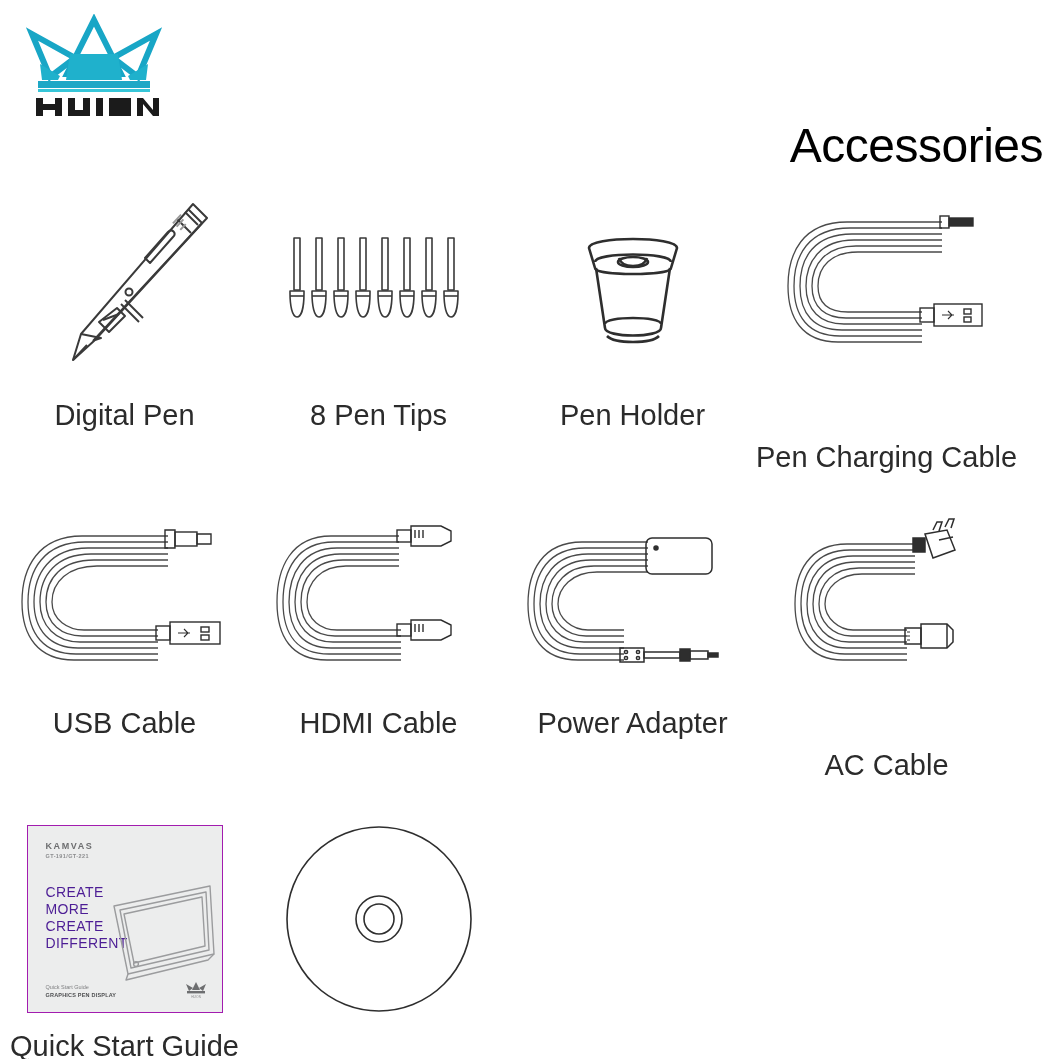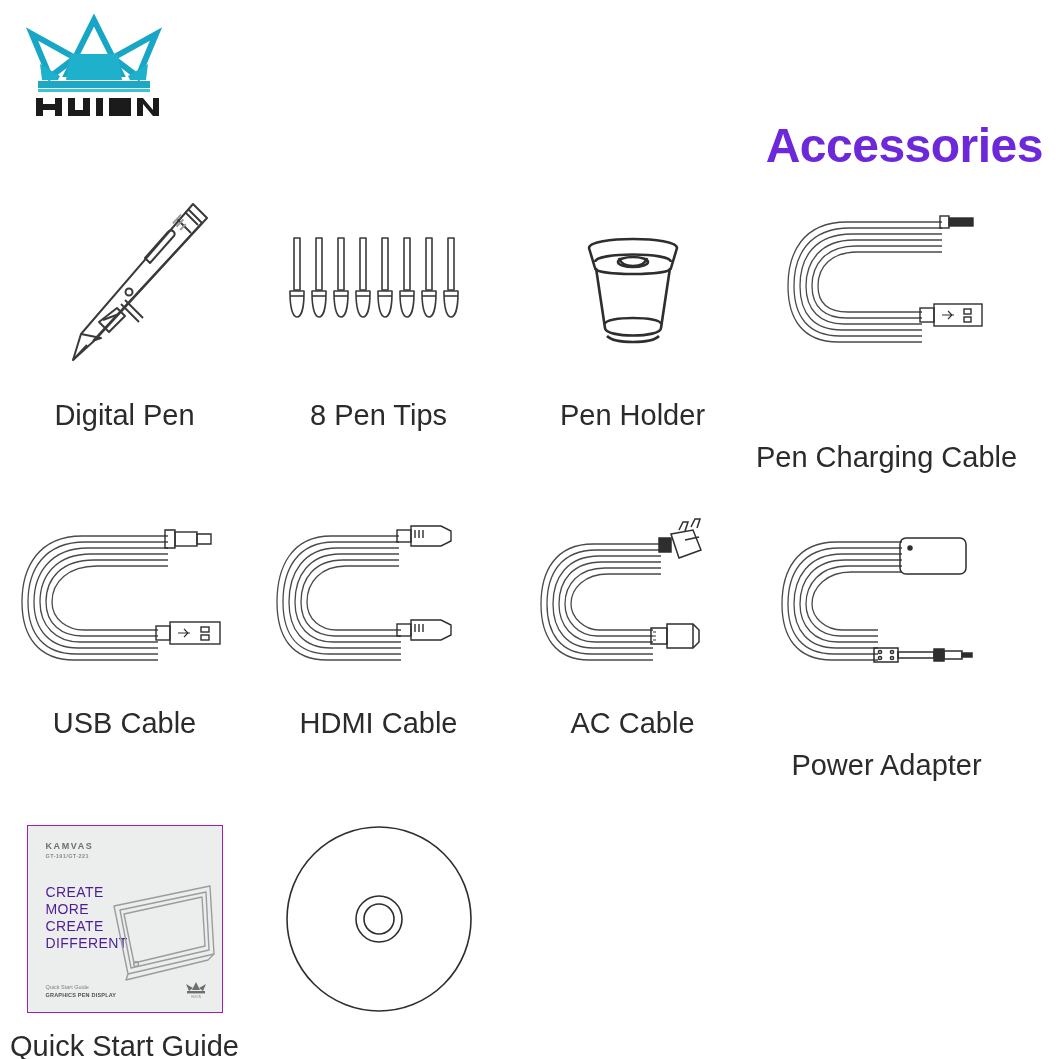--- a/index.html
+++ b/index.html
@@ -9,22 +9,22 @@
     font-family:"Liberation Sans", sans-serif;
     overflow:hidden;
     position:relative;
   }
   
   .header{position:absolute;top:0;left:0;width:1059px;height:180px;}
   .logo{position:absolute;left:18px;top:14px;width:152px;height:102px;}
   .logo svg{display:block;}
   .page-title{
     position:absolute;right:16px;top:118px;
-    font-size:48px;font-weight:bold;letter-spacing:-0.5px;
-    color:#6d28d9;
+    font-size:48px;font-weight:normal;letter-spacing:-0.5px;
+    color:#000000;
     font-family:"Liberation Sans", sans-serif;
   }
   
   .grid{position:absolute;top:180px;left:0;width:1059px;}
   .row{display:flex;width:1059px;}
   .cell{width:249px;margin-right:5px;display:flex;flex-direction:column;align-items:center;}
   .cell:last-child{margin-right:0;gap:42px;}
   .art{height:215px;width:249px;display:flex;align-items:center;justify-content:center;}
   .art svg{display:block;overflow:visible;}
   .caption{
@@ -269,51 +269,20 @@
             <path d="M142 102 h30 l10 5 v10 l-10 5 h-30 z"></path>
             <path d="M146 106 v8 M150 106 v8 M154 106 v8"></path>
           </g>
         </svg>
       </div>
       <div class="caption">HDMI Cable</div>
     </div>
 
     <div class="cell">
       <div class="art">
-        <svg viewBox="0 0 200 170" width="200" height="170">
-          <g fill="none" stroke="#4a4a4a" stroke-width="1.3">
-            <path d="M128 26 L60 26 C22 26 8 54 8 86 C8 118 22 142 56 142 L120 142"></path>
-            <path d="M128 32 L63 32 C28 32 14 56 14 86 C14 116 28 136 58 136 L120 136"></path>
-            <path d="M128 38 L66 38 C34 38 20 60 20 86 C20 112 34 130 60 130 L120 130"></path>
-            <path d="M128 44 L69 44 C40 44 26 62 26 86 C26 108 40 124 62 124 L120 124"></path>
-            <path d="M128 50 L72 50 C46 50 32 66 32 86 C32 104 46 118 64 118 L120 118"></path>
-            <path d="M128 56 L75 56 C52 56 38 70 38 86 C38 100 52 112 66 112 L120 112"></path>
-          </g>
-
-          <g stroke="#2e2e2e" stroke-width="1.5" fill="none">
-            <path d="M126 20 h12 v14 h-12 z" fill="#2e2e2e"></path>
-            <path d="M138 16 l22 -4 l8 20 l-22 8 z"></path>
-            <path d="M146 12 l4 -8 h5 l-3 9"></path>
-            <path d="M158 9 l4 -8 h5 l-3 9"></path>
-            <path d="M152 22 l14 -3"></path>
-          </g>
-
-          <g stroke="#2e2e2e" stroke-width="1.5" fill="none">
-            <rect x="118" y="110" width="16" height="16"></rect>
-            <path d="M120 114 h3 M120 118 h3 M120 122 h3" stroke-width="1"></path>
-            <path d="M134 106 h26 l6 6 v12 l-6 6 h-26 z"></path>
-            <path d="M160 106 v24"></path>
-          </g>
-        </svg>
-      </div>
-      <div class="caption">AC Cable</div>
-    </div>
-
-    <div class="cell">
-      <div class="art">
         <svg viewBox="0 0 225 170" width="225" height="170">
           <g fill="none" stroke="#4a4a4a" stroke-width="1.3">
             <path d="M128 24 L62 24 C22 24 8 54 8 86 C8 118 22 142 58 142 L104 142"></path>
             <path d="M128 30 L65 30 C28 30 14 56 14 86 C14 116 28 136 60 136 L104 136"></path>
             <path d="M128 36 L68 36 C34 36 20 60 20 86 C20 112 34 130 62 130 L104 130"></path>
             <path d="M128 42 L71 42 C40 42 26 62 26 86 C26 108 40 124 64 124 L104 124"></path>
             <path d="M128 48 L74 48 C46 48 32 66 32 86 C32 104 46 118 66 118 L104 118"></path>
             <path d="M128 54 L77 54 C52 54 38 70 38 86 C38 100 52 112 68 112 L104 112"></path>
           </g>
 
@@ -329,20 +298,51 @@
             <circle cx="118" cy="134" r="1.6"></circle>
             <circle cx="118" cy="140" r="1.6"></circle>
             <rect x="124" y="134" width="36" height="6"></rect>
             <rect x="160" y="131" width="10" height="12" fill="#2e2e2e"></rect>
             <rect x="170" y="133" width="18" height="8"></rect>
             <rect x="188" y="135" width="10" height="4" fill="#2e2e2e"></rect>
           </g>
         </svg>
       </div>
       <div class="caption">Power Adapter</div>
+    </div>
+
+    <div class="cell">
+      <div class="art">
+        <svg viewBox="0 0 200 170" width="200" height="170">
+          <g fill="none" stroke="#4a4a4a" stroke-width="1.3">
+            <path d="M128 26 L60 26 C22 26 8 54 8 86 C8 118 22 142 56 142 L120 142"></path>
+            <path d="M128 32 L63 32 C28 32 14 56 14 86 C14 116 28 136 58 136 L120 136"></path>
+            <path d="M128 38 L66 38 C34 38 20 60 20 86 C20 112 34 130 60 130 L120 130"></path>
+            <path d="M128 44 L69 44 C40 44 26 62 26 86 C26 108 40 124 62 124 L120 124"></path>
+            <path d="M128 50 L72 50 C46 50 32 66 32 86 C32 104 46 118 64 118 L120 118"></path>
+            <path d="M128 56 L75 56 C52 56 38 70 38 86 C38 100 52 112 66 112 L120 112"></path>
+          </g>
+
+          <g stroke="#2e2e2e" stroke-width="1.5" fill="none">
+            <path d="M126 20 h12 v14 h-12 z" fill="#2e2e2e"></path>
+            <path d="M138 16 l22 -4 l8 20 l-22 8 z"></path>
+            <path d="M146 12 l4 -8 h5 l-3 9"></path>
+            <path d="M158 9 l4 -8 h5 l-3 9"></path>
+            <path d="M152 22 l14 -3"></path>
+          </g>
+
+          <g stroke="#2e2e2e" stroke-width="1.5" fill="none">
+            <rect x="118" y="110" width="16" height="16"></rect>
+            <path d="M120 114 h3 M120 118 h3 M120 122 h3" stroke-width="1"></path>
+            <path d="M134 106 h26 l6 6 v12 l-6 6 h-26 z"></path>
+            <path d="M160 106 v24"></path>
+          </g>
+        </svg>
+      </div>
+      <div class="caption">AC Cable</div>
     </div>
   </div>
 
   <div class="row row-3">
 
     <div class="cell">
       <div class="art">
         <div class="booklet">
           <div class="bk-brand">KAMVAS</div>
           <div class="bk-model">GT-191/GT-221</div>

